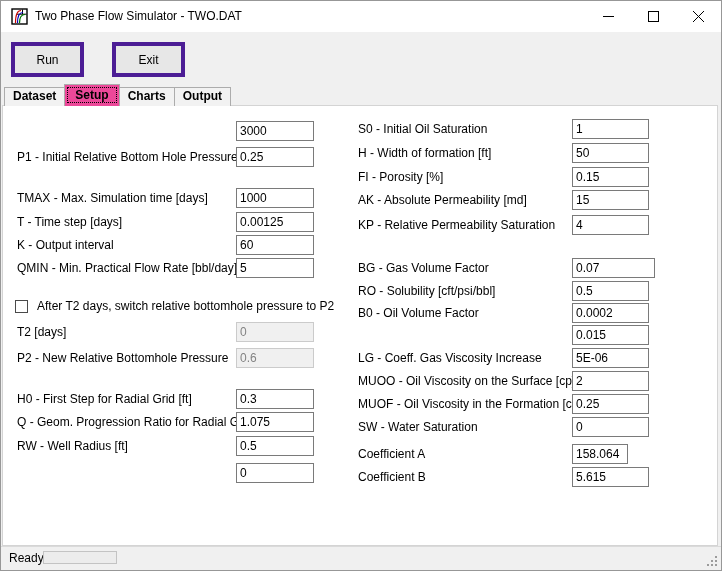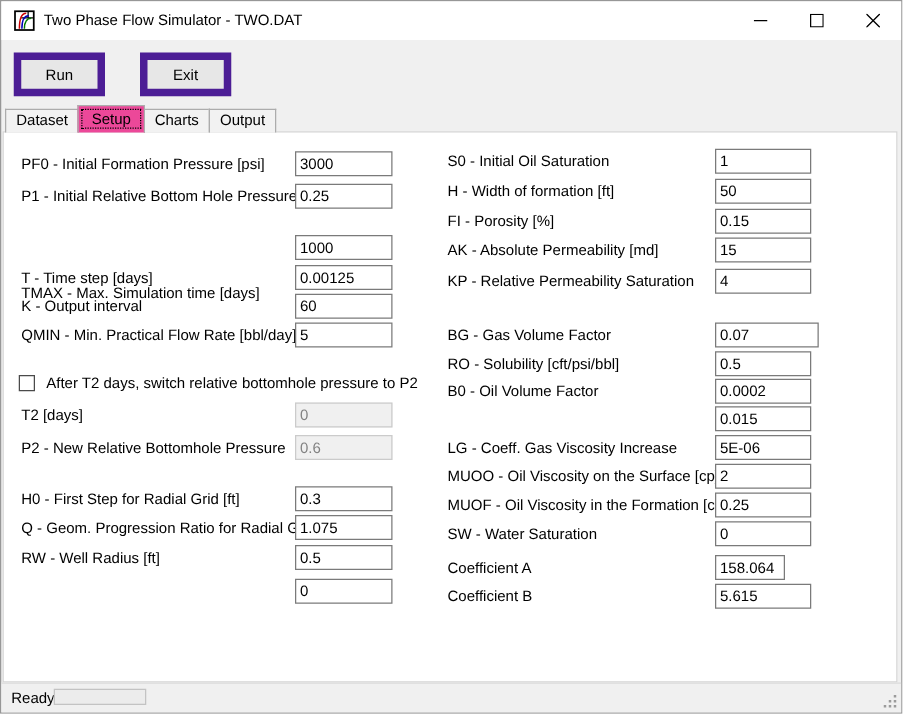--- a/index.html
+++ b/index.html
@@ -11,30 +11,30 @@
   .titlebar{position:absolute;left:0;top:0;right:0;height:31px;background:#ffffff;}
   .app-icon{position:absolute;left:10px;top:7px;width:17px;height:17px;}
   .title-text{position:absolute;left:34px;top:0;height:31px;line-height:31px;
               font-size:12px;color:#000;white-space:nowrap;}
   .win-btn{position:absolute;top:0;width:46px;height:30px;display:flex;
            align-items:center;justify-content:center;cursor:default;}
   .win-btn.min{right:90px}.win-btn.max{right:45px}.win-btn.close{right:0}
 
   
   .cmd-btn{position:absolute;top:41px;width:73px;height:35px;background:#E7E7E7;
-           border:6px solid #4c1d95;box-sizing:border-box;font-size:12px;color:#000;
+           border:4px solid #4c1d95;box-sizing:border-box;font-size:12px;color:#000;
            display:flex;align-items:center;justify-content:center;}
   .cmd-btn.run{left:10px}.cmd-btn.exit{left:111px}
 
   
   .tabstrip{position:absolute;left:3px;top:83px;height:22px;display:flex;
             align-items:flex-end;z-index:5;}
   .tab{position:relative;box-sizing:border-box;height:19px;line-height:17px;
        padding:0 8px;font-size:12px;color:#000;background:#F2F2F2;
-       border:1px solid #ACACAC;border-bottom:none;margin-right:-1px;}
+       border:1px solid #ACACAC;border-bottom:none;margin-right:-1px;font-weight:bold;}
   .tab.active{height:22px;line-height:20px;background:#ec4899;z-index:6;padding:0 10px;}
   .tab .focus-rect{position:absolute;left:2px;right:2px;top:2px;bottom:3px;
        border:1px dotted #000;pointer-events:none;}
 
   
   .tabpage{position:absolute;left:1px;top:104px;width:716px;height:441px;
            box-sizing:border-box;background:#ffffff;border:1px solid #D4D4D4;z-index:1;}
 
   
   .fields-layer{position:absolute;left:0;top:0;right:0;bottom:0;z-index:2;}
@@ -99,29 +99,28 @@
       <div class="tab"><span>Dataset</span></div>
       <div class="tab active"><span class="focus-rect"></span><span>Setup</span></div>
       <div class="tab"><span>Charts</span></div>
       <div class="tab"><span>Output</span></div>
     </div>
 
   <div class="tabpage"></div>
 
   <div class="fields-layer" id="fields-layer">
       <div class="field-row" style="top: 120px;">
-        <span class="f-label" style="left: 16px;">PF0 - Initial Formation Pressure [psi]</span>
         <input class="f-input" type="text" value="3000" style="left: 235px; width: 78px;">
       </div>
       <div class="field-row" style="top: 146px;">
         <span class="f-label" style="left: 16px;">P1 - Initial Relative Bottom Hole Pressure</span>
         <input class="f-input" type="text" value="0.25" style="left: 235px; width: 78px;">
       </div>
       <div class="field-row" style="top: 187px;">
-        <span class="f-label" style="left: 16px; margin-top: 36px;">TMAX - Max. Simulation time [days]</span>
+        <span class="f-label" style="left: 16px;">TMAX - Max. Simulation time [days]</span>
         <input class="f-input" type="text" value="1000" style="left: 235px; width: 78px;">
       </div>
       <div class="field-row" style="top: 211px;">
         <span class="f-label" style="left: 16px;">T - Time step [days]</span>
         <input class="f-input" type="text" value="0.00125" style="left: 235px; width: 78px;">
       </div>
       <div class="field-row" style="top: 234px;">
         <span class="f-label" style="left: 16px;">K - Output interval</span>
         <input class="f-input" type="text" value="60" style="left: 235px; width: 78px;">
       </div>

